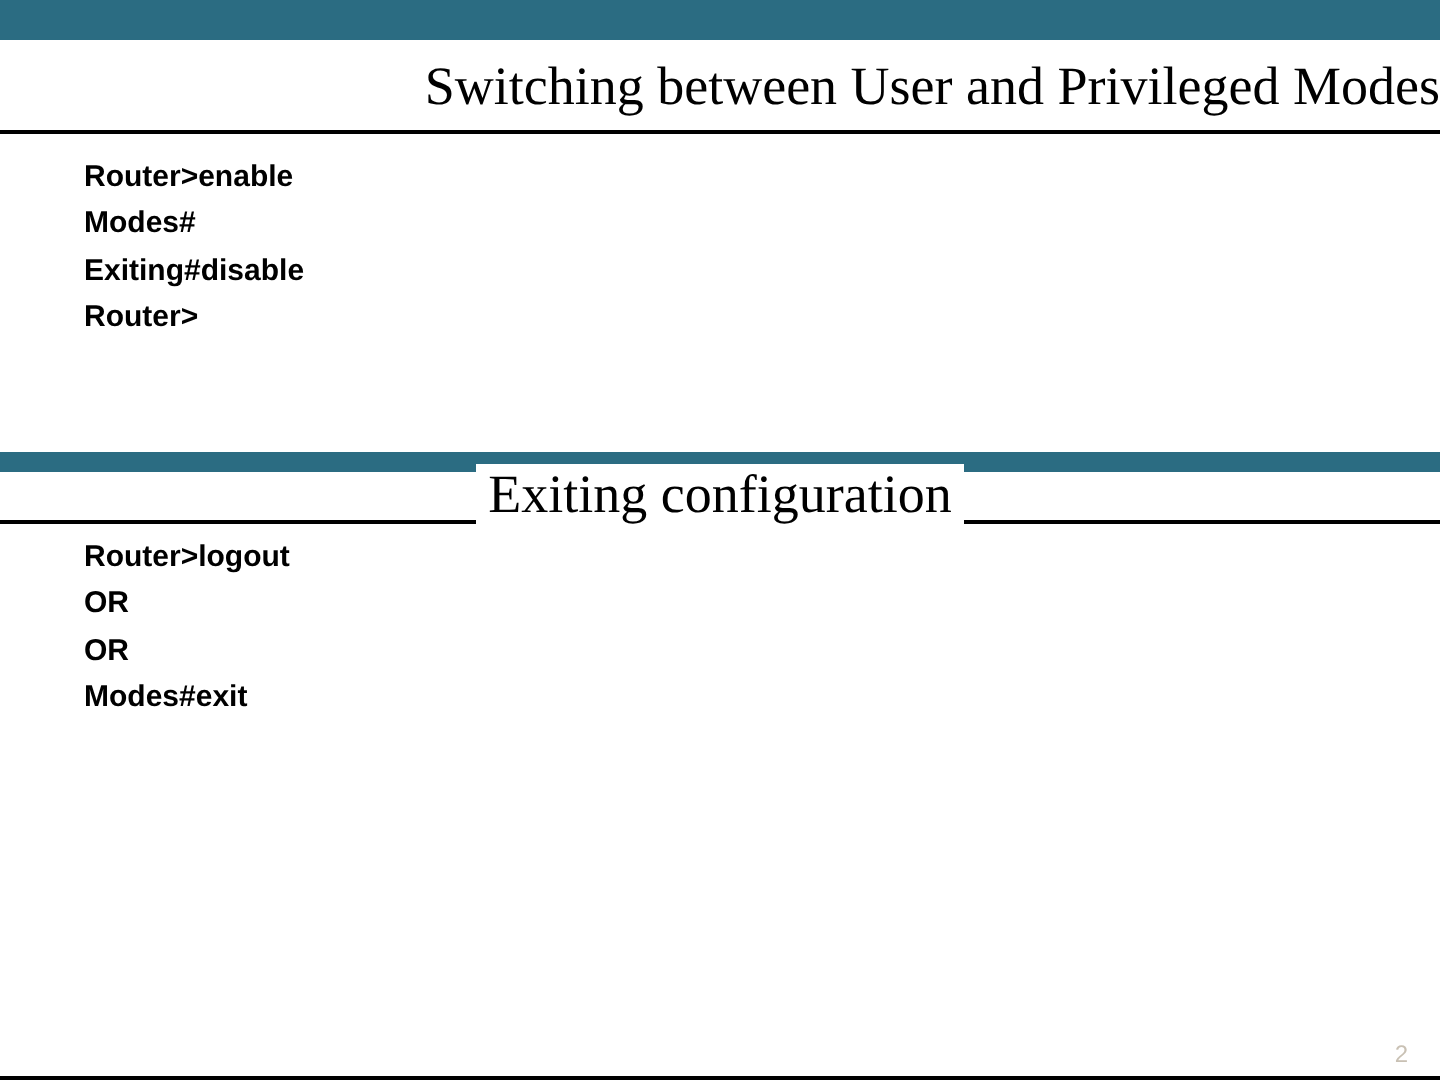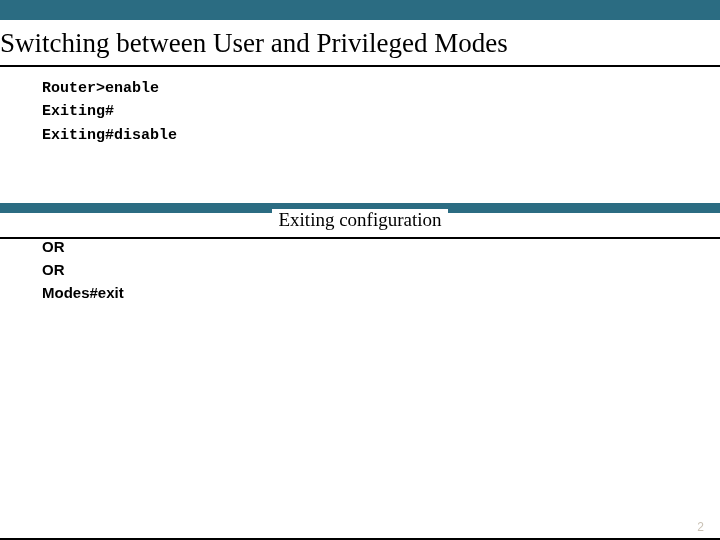--- a/index.html
+++ b/index.html
@@ -17,33 +17,33 @@
       position: relative;
     }
     .top-bar {
       width: 100%;
       height: 20px;
       background: #2b6c82;
     }
     .section-title {
       font-size: 27px;
       font-weight: 400;
-      text-align: left;
+      text-align: right;
       color: #000;
       padding: 8px 0 4px 0;
     }
     .title-underline {
       width: 100%;
       height: 2px;
       background: #000;
       margin-top: 2px;
     }
     .content-block {
       padding: 10px 0 0 42px;
-      font-family: Liberation Mono, monospace;
+      font-family: Liberation Sans, sans-serif;
       font-weight: 700;
       font-size: 15px;
       line-height: 1.55;
       color: #000;
     }
     .content-line { display: block; }
     .divider-group {
       margin-top: 56px;
       width: 100%;
     }
@@ -56,21 +56,21 @@
       width: 100%;
       height: 2px;
       background: #000;
       margin-top: 24px;
     }
     .subtitle-row {
       text-align: center;
       margin-top: -30px;
     }
     .subtitle {
-      font-size: 19px;
+      font-size: 27px;
       font-weight: 400;
       color: #000;
       display: inline-block;
       background: #fff;
       padding: 0 6px;
     }
     .content-block-2 {
       padding: 4px 0 0 42px;
       font-family: Arial, Helvetica, sans-serif;
       font-weight: 700;
@@ -100,33 +100,35 @@
 
 <div class="slide">
 
   <div class="top-bar"></div>
 
   <div class="section-title">Switching between User and Privileged Modes</div>
   <div class="title-underline"></div>
 
   <div class="content-block">
     <span class="content-line">Router&gt;enable</span>
-    <span class="content-line">Exiting#</span>
+    <span class="content-line">Modes#</span>
     <span class="content-line">Exiting#disable</span>
+    <span class="content-line">Router&gt;</span>
   </div>
 
   <div class="divider-group">
     <div class="divider-top"></div>
     <div class="divider-thin"></div>
     <div class="subtitle-row">
       <span class="subtitle">Exiting configuration</span>
     </div>
   </div>
 
   <div class="content-block-2">
+    <span class="content-line">Router&gt;logout</span>
     <span class="content-line">OR</span>
     <span class="content-line">OR</span>
     <span class="content-line">Modes#exit</span>
   </div>
 
   <div class="page-number">2</div>
   <div class="bottom-border"></div>
 
 </div>
 

